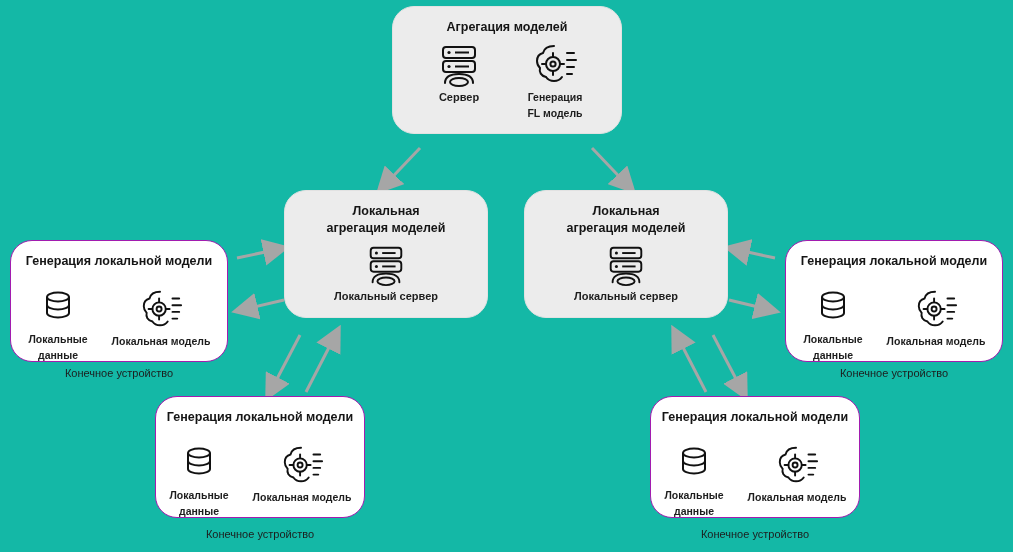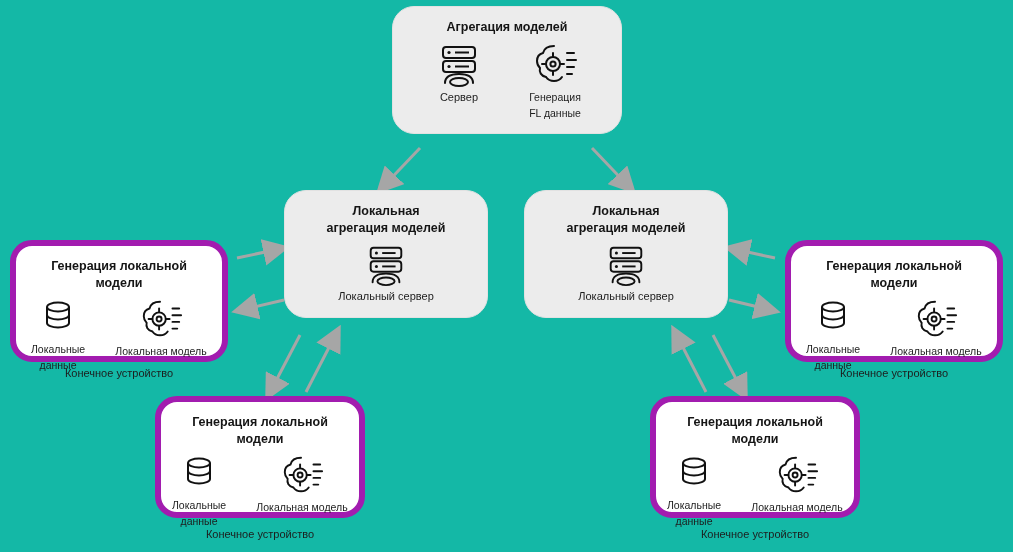--- a/index.html
+++ b/index.html
@@ -33,21 +33,22 @@
     display: flex;
     flex-direction: column;
     align-items: center;
   }
   .node-gray {
     background: #ececec;
     border: 1px solid #e2e2e2;
   }
   .node-white {
     background: #ffffff;
-    border: 6px solid #a21caf;
+    border: 1px solid #a21caf;
+    gap: 12px;
   }
   .node-title {
     font-size: 12.5px;
     font-weight: bold;
     color: #151515;
     text-align: center;
     line-height: 1.35;
     margin-top: 12px;
     padding: 0 10px;
   }
@@ -57,20 +58,21 @@
     align-items: flex-start;
     justify-content: center;
     gap: 10px;
     margin-top: 6px;
   }
   .icon-block {
     display: flex;
     flex-direction: column;
     align-items: center;
     width: 86px;
+    font-weight: bold;
   }
   .icon-caption {
     font-size: 11px;
     color: #1d1d1d;
     text-align: center;
     line-height: 1.25;
     margin-top: 3px;
   }
   .icon-caption.small {
     font-size: 10.5px;
@@ -159,21 +161,21 @@
               <line x1="12" y1="22" x2="16" y2="22"></line>
               <line x1="30" y1="22" x2="34" y2="22"></line>
               <line x1="37" y1="11" x2="44" y2="11"></line>
               <line x1="37" y1="18" x2="46" y2="18"></line>
               <line x1="37" y1="25" x2="44" y2="25"></line>
               <line x1="37" y1="32" x2="42" y2="32"></line>
             </g>
           </svg>
         </span>
         <div class="icon-caption small">Генерация</div>
-        <div class="icon-caption small">FL данные</div>
+        <div class="icon-caption small">FL модель</div>
       </div>
     </div>
   </div>
 
   <div class="node node-gray" style="left:284px; top:190px; width:204px; height:128px;">
     <div class="node-title">Локальная</div>
     <div class="node-title" style="margin-top:0;">агрегация моделей</div>
     <div class="icon-row">
       <div class="icon-block" style="width:160px;">
         <span>

